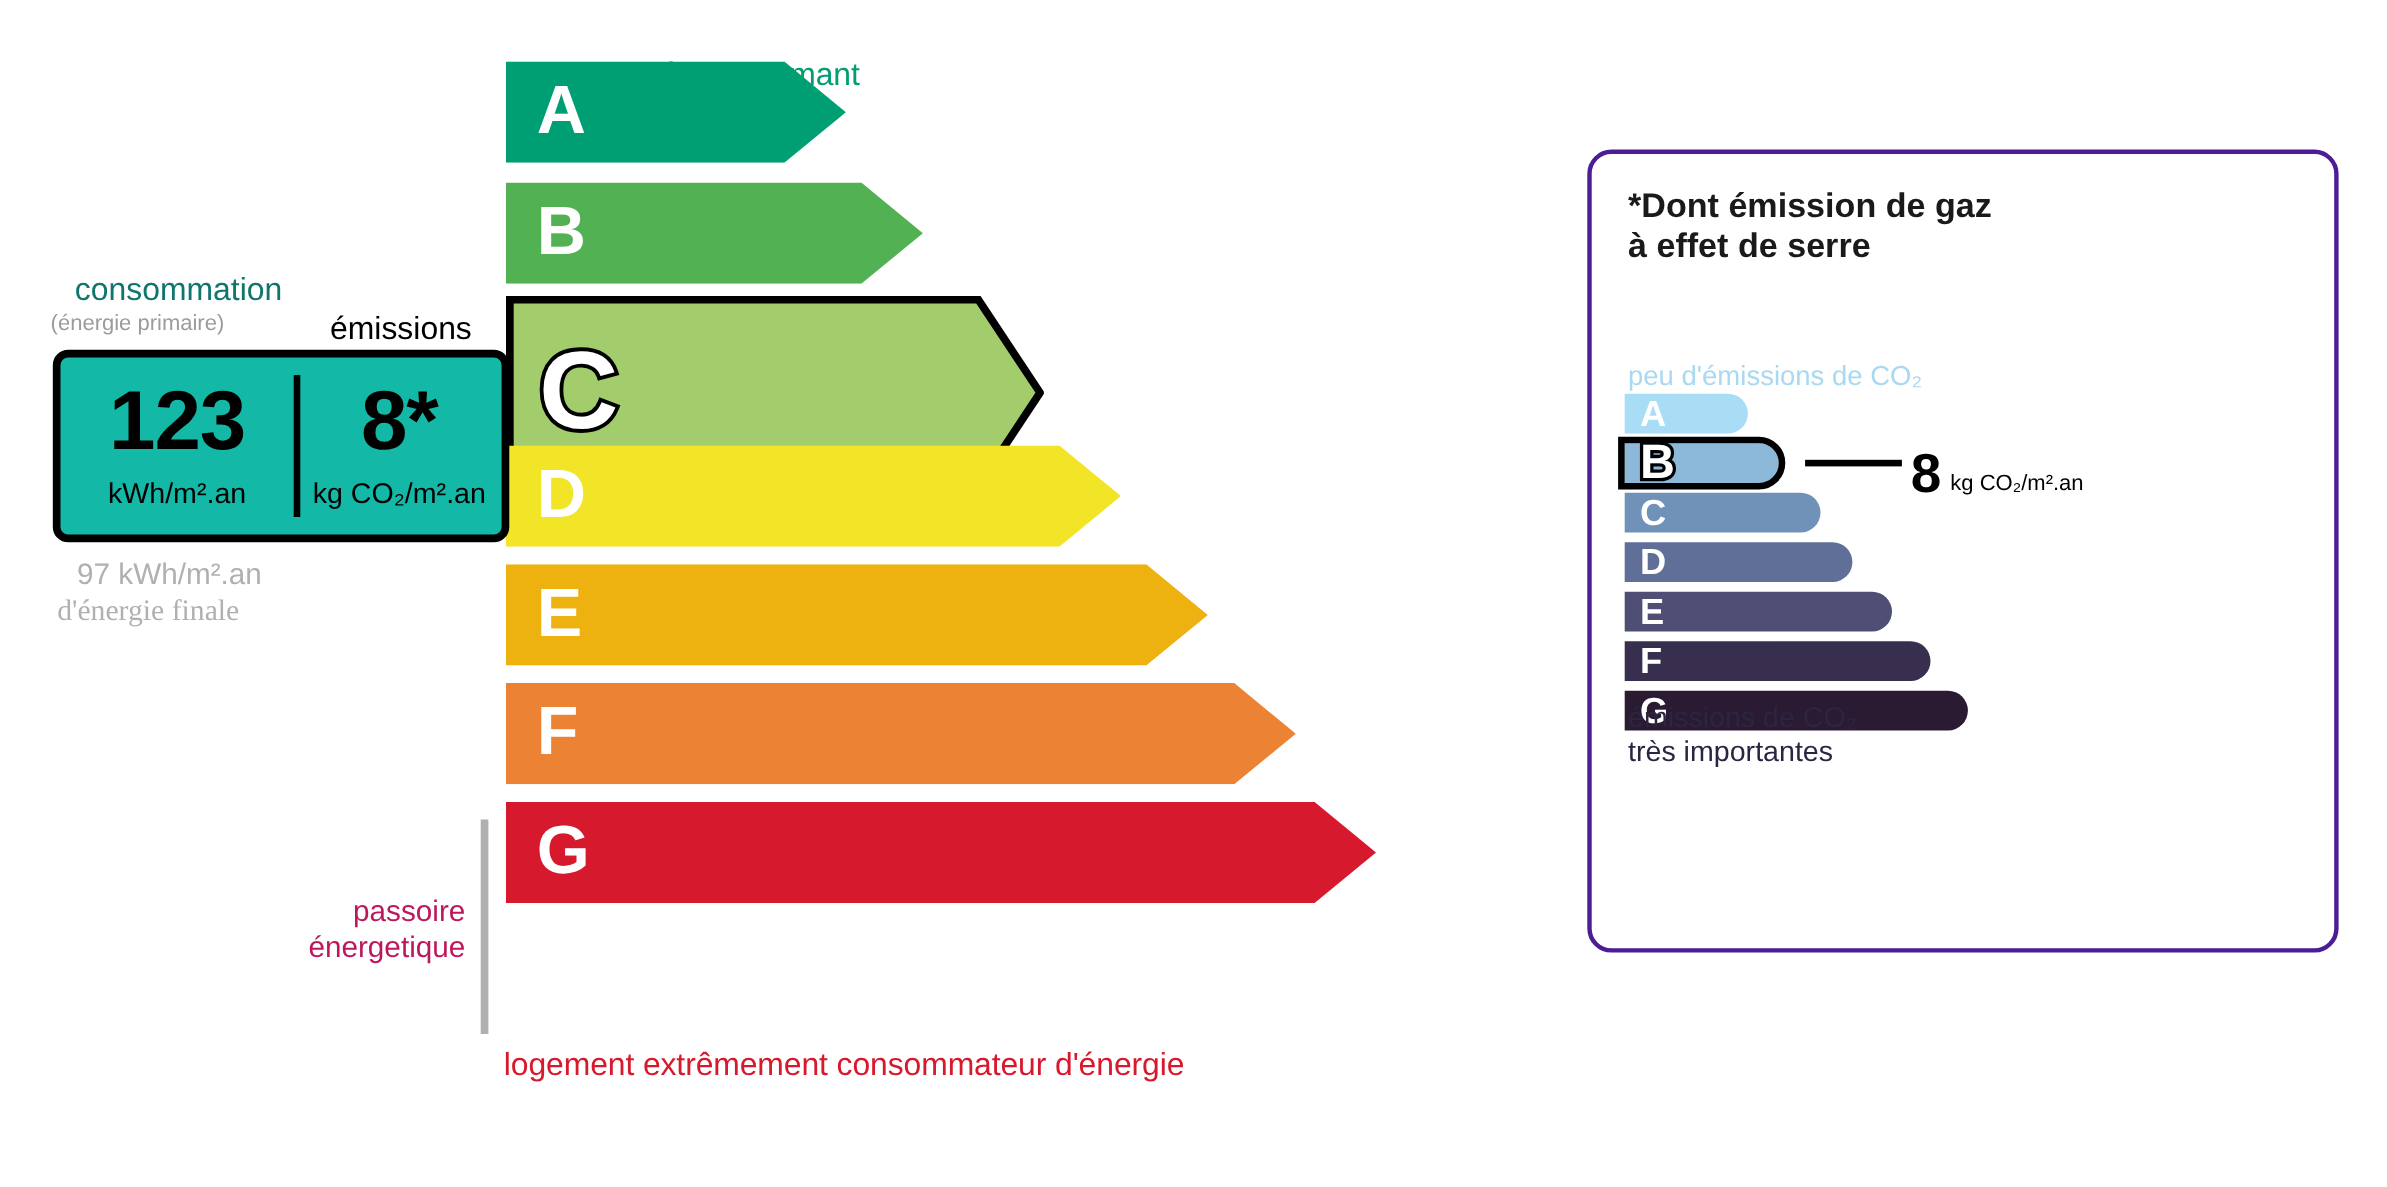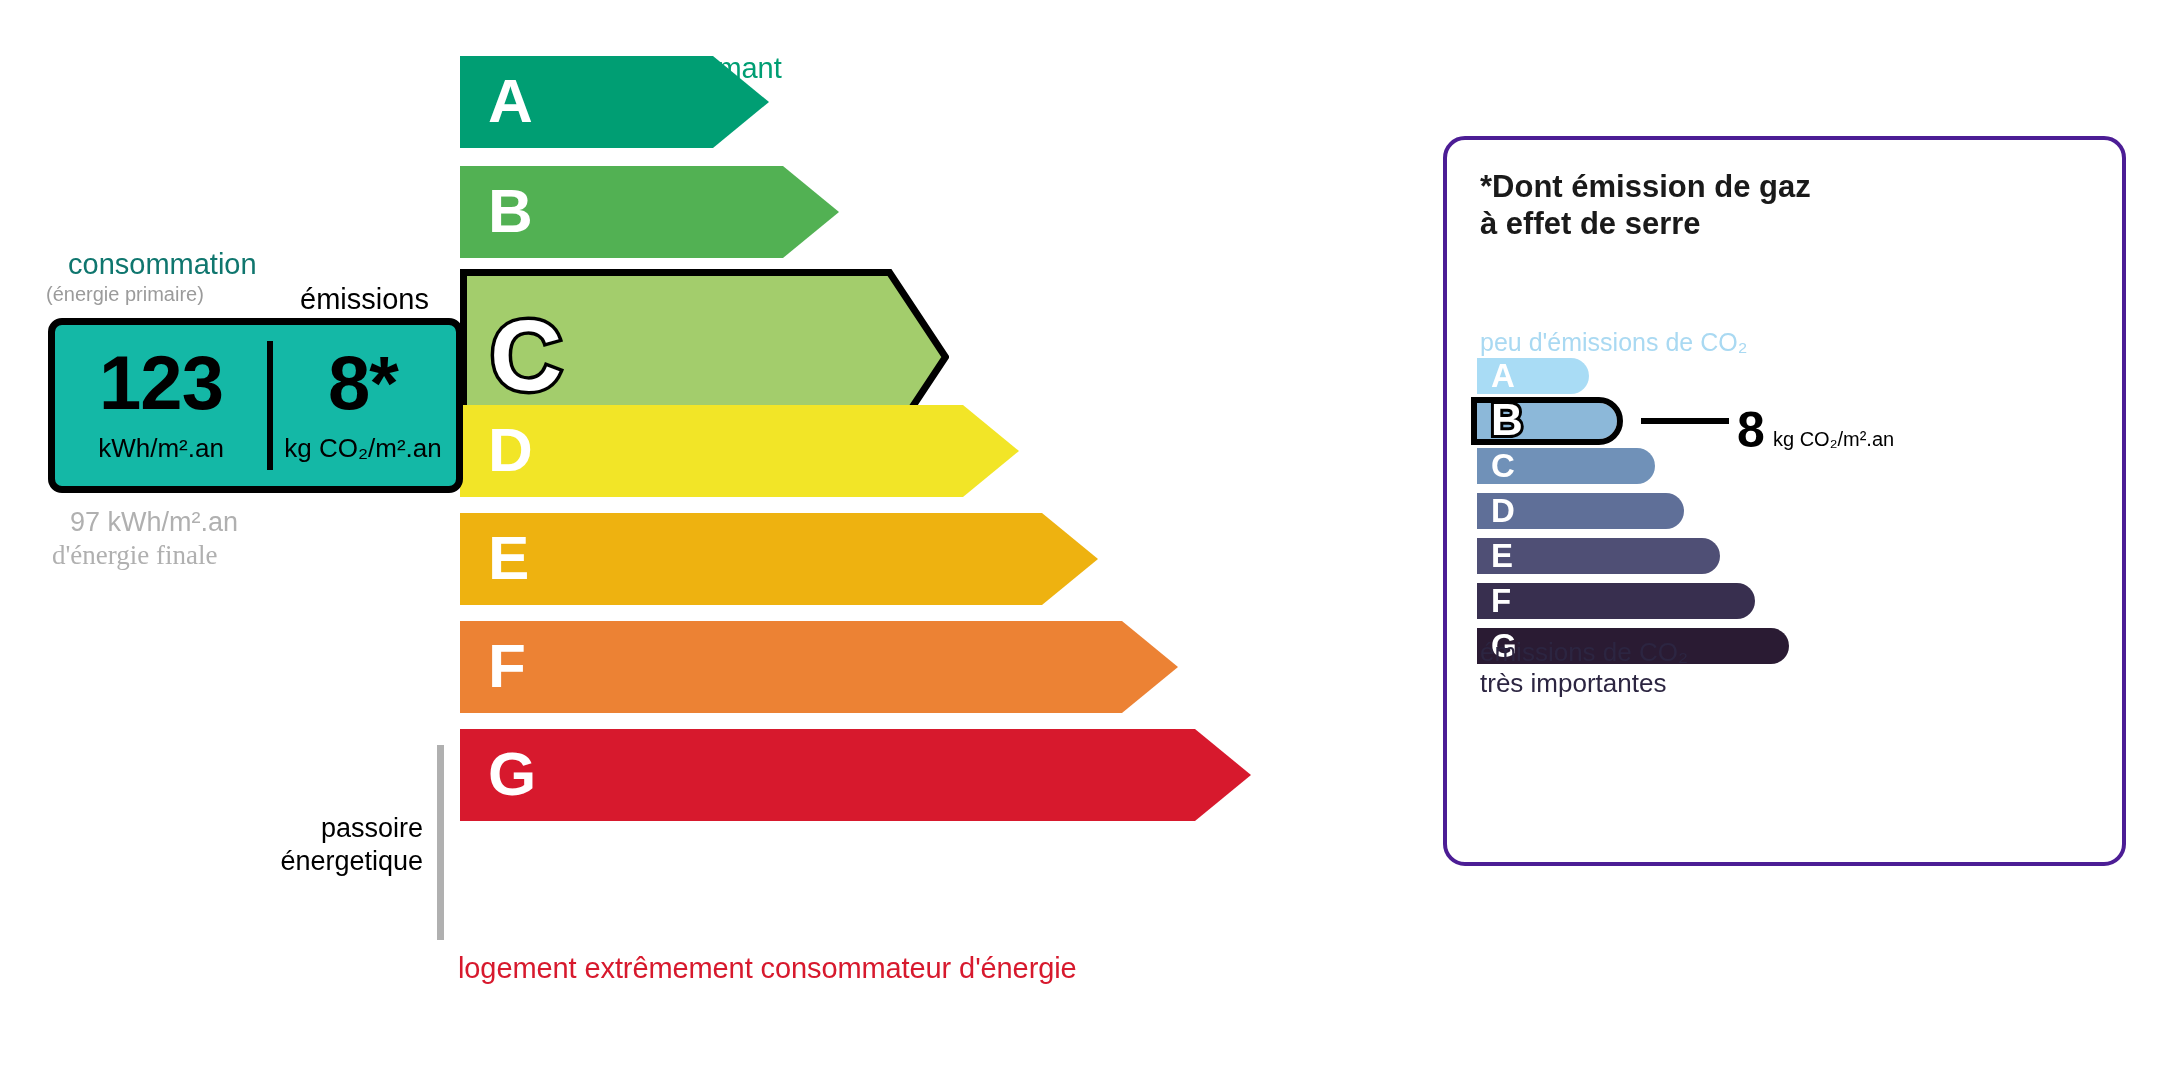--- a/index.html
+++ b/index.html
@@ -179,21 +179,21 @@
     height: 195px;
     background: #b0b0b0;
   }
   .label-passoire {
     position: absolute;
     left: 278px;
     top: 812px;
     width: 145px;
     text-align: right;
     font-size: 27px;
-    color: #000000;
+    color: #be185d;
     line-height: 1.22;
   }
 
   
   #ges-panel {
     position: absolute;
     left: 1443px;
     top: 88px;
     width: 683px;
     height: 730px;

